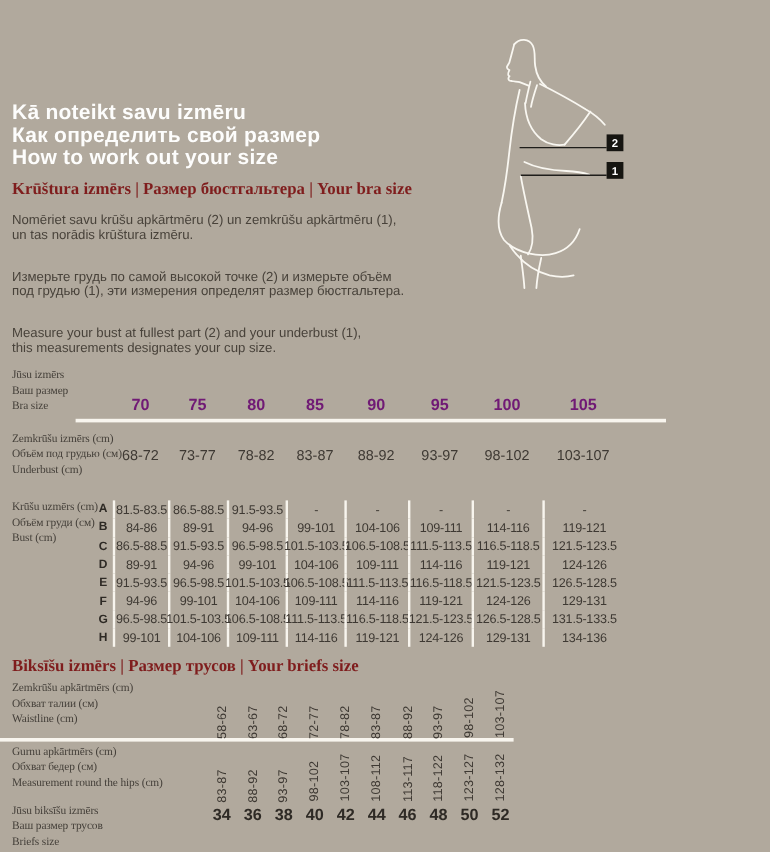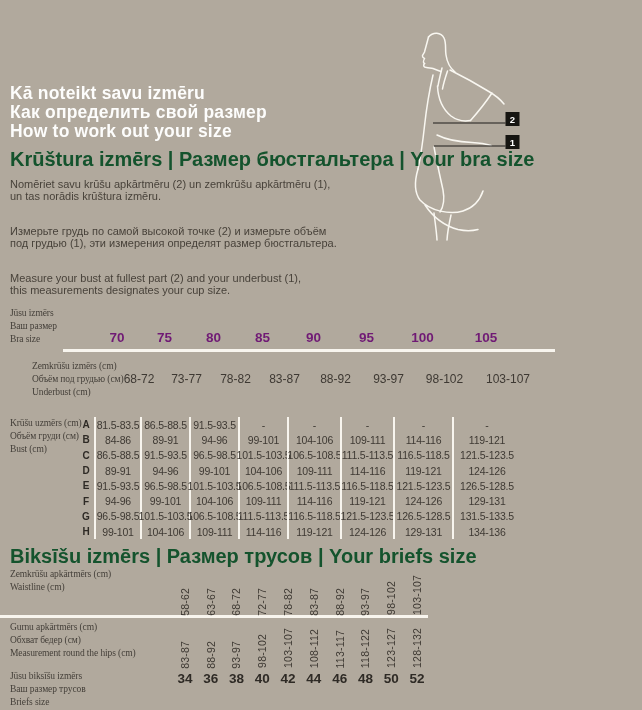--- a/index.html
+++ b/index.html
@@ -17,21 +17,21 @@
   .content { position:relative; padding-left:10px; }
 
   
   .headings { padding-top:84px; }
   .h1line {
     color:#fdfdfc; font-size:17.5px; font-weight:bold;
     line-height:19px; letter-spacing:.2px;
   }
   .section-title {
     margin-top:10px;
-    color:#14532d; font-size:20px; font-weight:bold; line-height:16px;
+    color:#7f1d1d; font-size:14px; font-weight:bold; line-height:16px;font-family:Liberation Serif, serif;
   }
   .para { margin-top:24px; }
   .para.first { margin-top:12px; }
   .para div {
     color:#48423a; font-size:11px; line-height:11.5px;
   }
 
   
   .grid-bra {
     display:grid;
@@ -41,21 +41,21 @@
   .lbl {
     color:#45403a; font-size:9.5px; line-height:13px;
     letter-spacing:-.1px; white-space:nowrap;font-family:Liberation Serif, serif;
   }
   .header-row { margin-top:11px; }
   .size-num {
     align-self:end; text-align:center;
     color:#701a75; font-size:13.5px; font-weight:bold; padding-bottom:1px;
   }
   .rule1 { height:3px; background:#f8f5ee; width:492px; margin:3px 0 0 53px; }
-  .underbust-row { margin-top:8px; min-height:40px;margin-left:22px; }
+  .underbust-row { margin-top:8px; min-height:40px; }
   .ub-val {
     align-self:center; text-align:center; margin-top:-2px;
     color:#3e3933; font-size:12px;
   }
 
   .cup-wrap { margin-top:17px; display:grid; grid-template-columns:68px 1fr; }
   .cup-rows { grid-column:2; }
   .cup-row {
     display:grid;
     grid-template-columns:16px 46px 49px 49px 49px 53px 53px 59px 68px;
@@ -279,20 +279,21 @@
             <span class="cup-val">134-136</span>
           </div>
         </div>
     </div>
 
     <div class="section-title briefs-title">Biksīšu izmērs | Размер трусов | Your briefs size</div>
 
     <div class="grid-briefs waist-row">
       <div class="lbl-block">
           <div class="lbl">Zemkrūšu apkārtmērs (cm)</div>
+          <div class="lbl">Обхват талии (см)</div>
           <div class="lbl">Waistline (cm)</div>
         </div>
     <span class="rot">58-62</span>
         <span class="rot">63-67</span>
         <span class="rot">68-72</span>
         <span class="rot">72-77</span>
         <span class="rot">78-82</span>
         <span class="rot">83-87</span>
         <span class="rot">88-92</span>
         <span class="rot">93-97</span>

